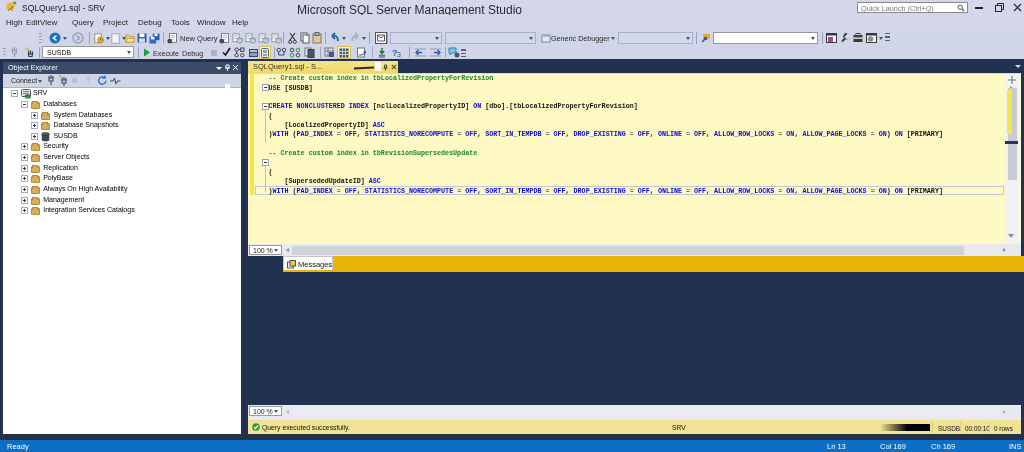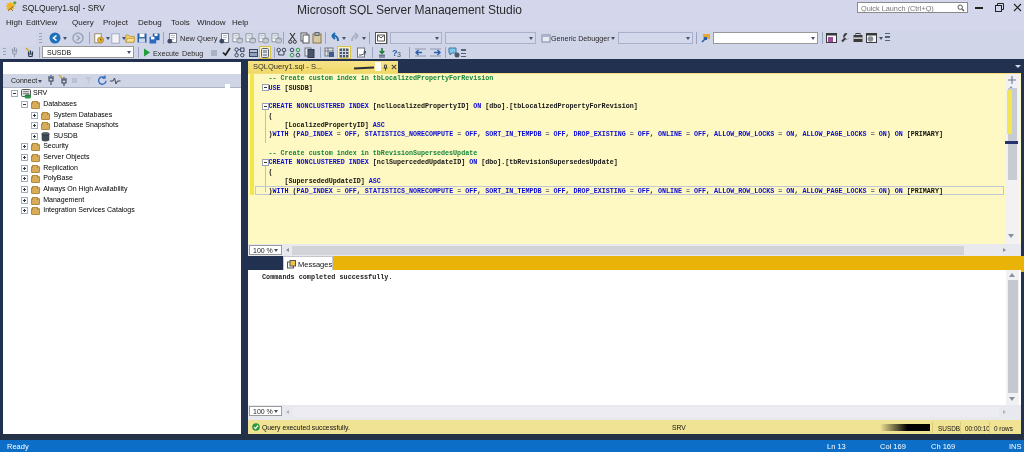--- a/index.html
+++ b/index.html
@@ -348,20 +348,29 @@
     <svg class="abs" style="left:448px;top:1px" width="12" height="11" viewBox="0 0 12 11">
       <path d="M1 1 h7 v5 h-4 l-2 2 v-2 h-1 z" fill="#7ec5e8" stroke="#3a7aa8"></path>
       <circle cx="9" cy="8" r="2.5" fill="#4a566b"></circle>
     </svg>
     <div class="abs" style="left:461px;top:3px;width:5px;height:8px;background:repeating-linear-gradient(to bottom,#55607d 0 1.5px,transparent 1.5px 3.5px)"></div>
   </div>
 
   <div class="abs" id="shell"></div>
 
   <div class="abs" id="oe">
+    <div class="abs" id="oehead">Object Explorer
+      <div class="abs" style="right:19px;top:5px;width:0;height:0;border-left:3px solid transparent;border-right:3px solid transparent;border-top:3.5px solid #fff"></div>
+      <svg class="abs" style="right:10px;top:2px" width="7" height="8" viewBox="0 0 7 8">
+        <path d="M2 1 h3 v3 h-3 z M1 4 h5 M3.5 4 v3" stroke="#fff" fill="none"></path>
+      </svg>
+      <svg class="abs" style="right:2.5px;top:2px" width="7" height="7" viewBox="0 0 7 7">
+        <path d="M1 1 L6 6 M6 1 L1 6" stroke="#fff" stroke-width="1"></path>
+      </svg>
+    </div>
     <div class="abs" id="oetool">
       <div class="abs" style="left:8px;top:3px;font-size:7px;color:#222">Connect</div>
       <div class="dd" style="left:35px;top:6px"></div>
       <svg class="abs" style="left:44px;top:1px" width="8" height="11" viewBox="0 0 8 11">
         <path d="M4 0 V3 M2 1 V3 M6 1 V3 M2 3 h4 v3 h-4 z M4 6 v4" stroke="#3c465c" stroke-width="1.1" fill="none"></path>
       </svg>
       <svg class="abs" style="left:55px;top:1px" width="10" height="11" viewBox="0 0 10 11">
         <path d="M1 0 L4 3" stroke="#d8a528" stroke-width="1.4"></path>
         <path d="M6 2 V5 M4 3 V5 M8 3 V5 M4 5 h4 v3 h-4 z M6 8 v3" stroke="#3c465c" stroke-width="1.1" fill="none"></path>
       </svg>
@@ -471,21 +480,20 @@
       <div id="curline"></div>
       <div class="codeline" style="top:0.30px"><span class="cm">-- Create custom index in tbLocalizedPropertyForRevision</span></div>
       <div class="codeline" style="top:9.65px"><span class="kw">USE</span> [SUSDB]</div>
       <div class="codeline" style="top:19.00px"></div>
       <div class="codeline" style="top:28.35px"><span class="kw">CREATE NONCLUSTERED INDEX</span> [nclLocalizedPropertyID] <span class="kw">ON</span> [dbo].[tbLocalizedPropertyForRevision]</div>
       <div class="codeline" style="top:37.70px">(</div>
       <div class="codeline" style="top:47.05px">    [LocalizedPropertyID] <span class="kw">ASC</span></div>
       <div class="codeline" style="top:56.40px">)<span class="kw">WITH</span> (<span class="kw">PAD_INDEX</span> <span class="op">=</span> <span class="kw">OFF</span>, <span class="kw">STATISTICS_NORECOMPUTE</span> <span class="op">=</span> <span class="kw">OFF</span>, <span class="kw">SORT_IN_TEMPDB</span> <span class="op">=</span> <span class="kw">OFF</span>, <span class="kw">DROP_EXISTING</span> <span class="op">=</span> <span class="kw">OFF</span>, <span class="kw">ONLINE</span> <span class="op">=</span> <span class="kw">OFF</span>, <span class="kw">ALLOW_ROW_LOCKS</span> <span class="op">=</span> <span class="kw">ON</span>, <span class="kw">ALLOW_PAGE_LOCKS</span> <span class="op">=</span> <span class="kw">ON</span>) <span class="kw">ON</span> [PRIMARY]</div>
       <div class="codeline" style="top:65.75px"></div>
       <div class="codeline" style="top:75.10px"><span class="cm">-- Create custom index in tbRevisionSupersedesUpdate</span></div>
-      <div class="codeline" style="top:84.45px"><span class="kw">CREATE NONCLUSTERED INDEX</span> [nclSupercededUpdateID] <span class="kw">ON</span> [dbo].[tbRevisionSupersedesUpdate]</div>
       <div class="codeline" style="top:93.80px">(</div>
       <div class="codeline" style="top:103.15px">    [SupersededUpdateID] <span class="kw">ASC</span></div>
       <div class="codeline" style="top:112.50px">)<span class="kw">WITH</span> (<span class="kw">PAD_INDEX</span> <span class="op">=</span> <span class="kw">OFF</span>, <span class="kw">STATISTICS_NORECOMPUTE</span> <span class="op">=</span> <span class="kw">OFF</span>, <span class="kw">SORT_IN_TEMPDB</span> <span class="op">=</span> <span class="kw">OFF</span>, <span class="kw">DROP_EXISTING</span> <span class="op">=</span> <span class="kw">OFF</span>, <span class="kw">ONLINE</span> <span class="op">=</span> <span class="kw">OFF</span>, <span class="kw">ALLOW_ROW_LOCKS</span> <span class="op">=</span> <span class="kw">ON</span>, <span class="kw">ALLOW_PAGE_LOCKS</span> <span class="op">=</span> <span class="kw">ON</span>) <span class="kw">ON</span> [PRIMARY]</div>
 
       <div class="foldbox" style="top:10.2px"></div>
       <div class="foldbox" style="top:28.9px"></div>
       <div class="foldline" style="top:36px;height:33px"></div>
       <div class="foldbox" style="top:84.9px"></div>
       <div class="foldline" style="top:92px;height:26px"></div>
       <div id="vscroll">
@@ -509,28 +517,20 @@
     </div>
     <div class="abs" id="msgtabs">
       <div class="abs" style="left:0;top:0;width:50px;height:14px;background:#fff;border:1px solid #c5c5cc;border-bottom:none">
         <svg class="abs" style="left:3px;top:3px" width="9" height="9" viewBox="0 0 9 9">
           <rect x="0.5" y="2" width="6" height="6" fill="#f5f5f5" stroke="#555"></rect>
           <rect x="3" y="0.5" width="5.5" height="5.5" fill="#f0c53e" stroke="#555"></rect>
         </svg>
         <div class="abs" style="left:14px;top:2.5px;font-size:7.5px;color:#111">Messages</div>
       </div>
     </div>
-    <div class="abs" id="msgbody">
-      <div class="abs mono" style="left:14px;top:3px;font-size:6.8px;font-weight:bold;color:#222">Commands completed successfully.</div>
-      <div class="abs" style="right:2px;top:0px;width:13px;height:135px;background:#f1f1f4">
-        <div class="abs" style="left:3px;top:3px;width:0;height:0;border-left:3.5px solid transparent;border-right:3.5px solid transparent;border-bottom:4px solid #8a8fa0"></div>
-        <div class="abs" style="left:1.5px;top:10px;width:10px;height:113px;background:#c6c8cf"></div>
-        <div class="abs" style="left:3px;top:127px;width:0;height:0;border-left:3.5px solid transparent;border-right:3.5px solid transparent;border-top:4px solid #8a8fa0"></div>
-      </div>
-    </div>
     <div class="abs" id="msgzoom2">
       <div class="zoombox">100 %</div>
       <div class="dd" style="left:26px;top:4.5px"></div>
       <div class="abs" style="left:38px;top:4.5px;width:0;height:0;border-top:2.8px solid transparent;border-bottom:2.8px solid transparent;border-right:3.2px solid #b0b4c2"></div>
       <div class="abs" style="left:45px;top:2px;width:706px;height:10px;background:#ececf2"></div>
       <div class="abs" style="left:755px;top:4.5px;width:0;height:0;border-top:2.8px solid transparent;border-bottom:2.8px solid transparent;border-left:3.2px solid #b0b4c2"></div>
     </div>
     <div class="abs" id="qstatus">
       <svg class="abs" style="left:3.5px;top:3px" width="8" height="8" viewBox="0 0 8 8">
         <circle cx="4" cy="4" r="3.8" fill="#2c9939"></circle>

